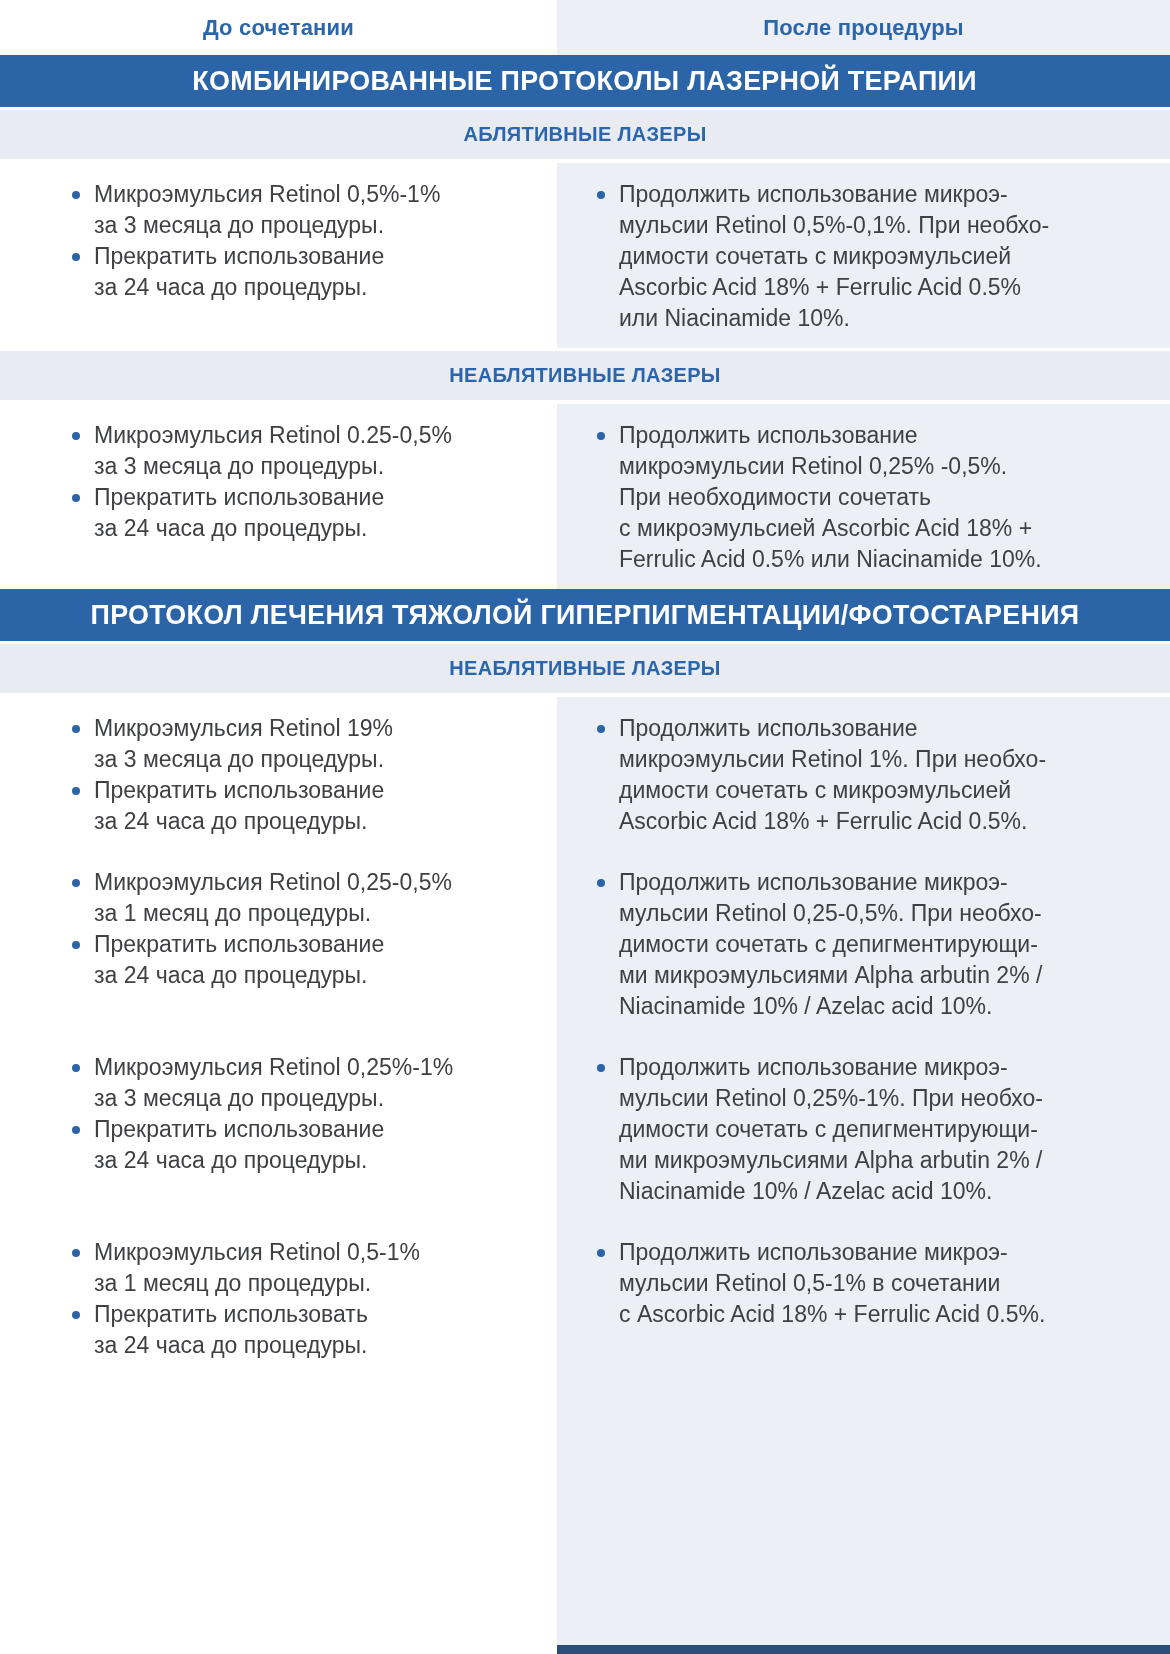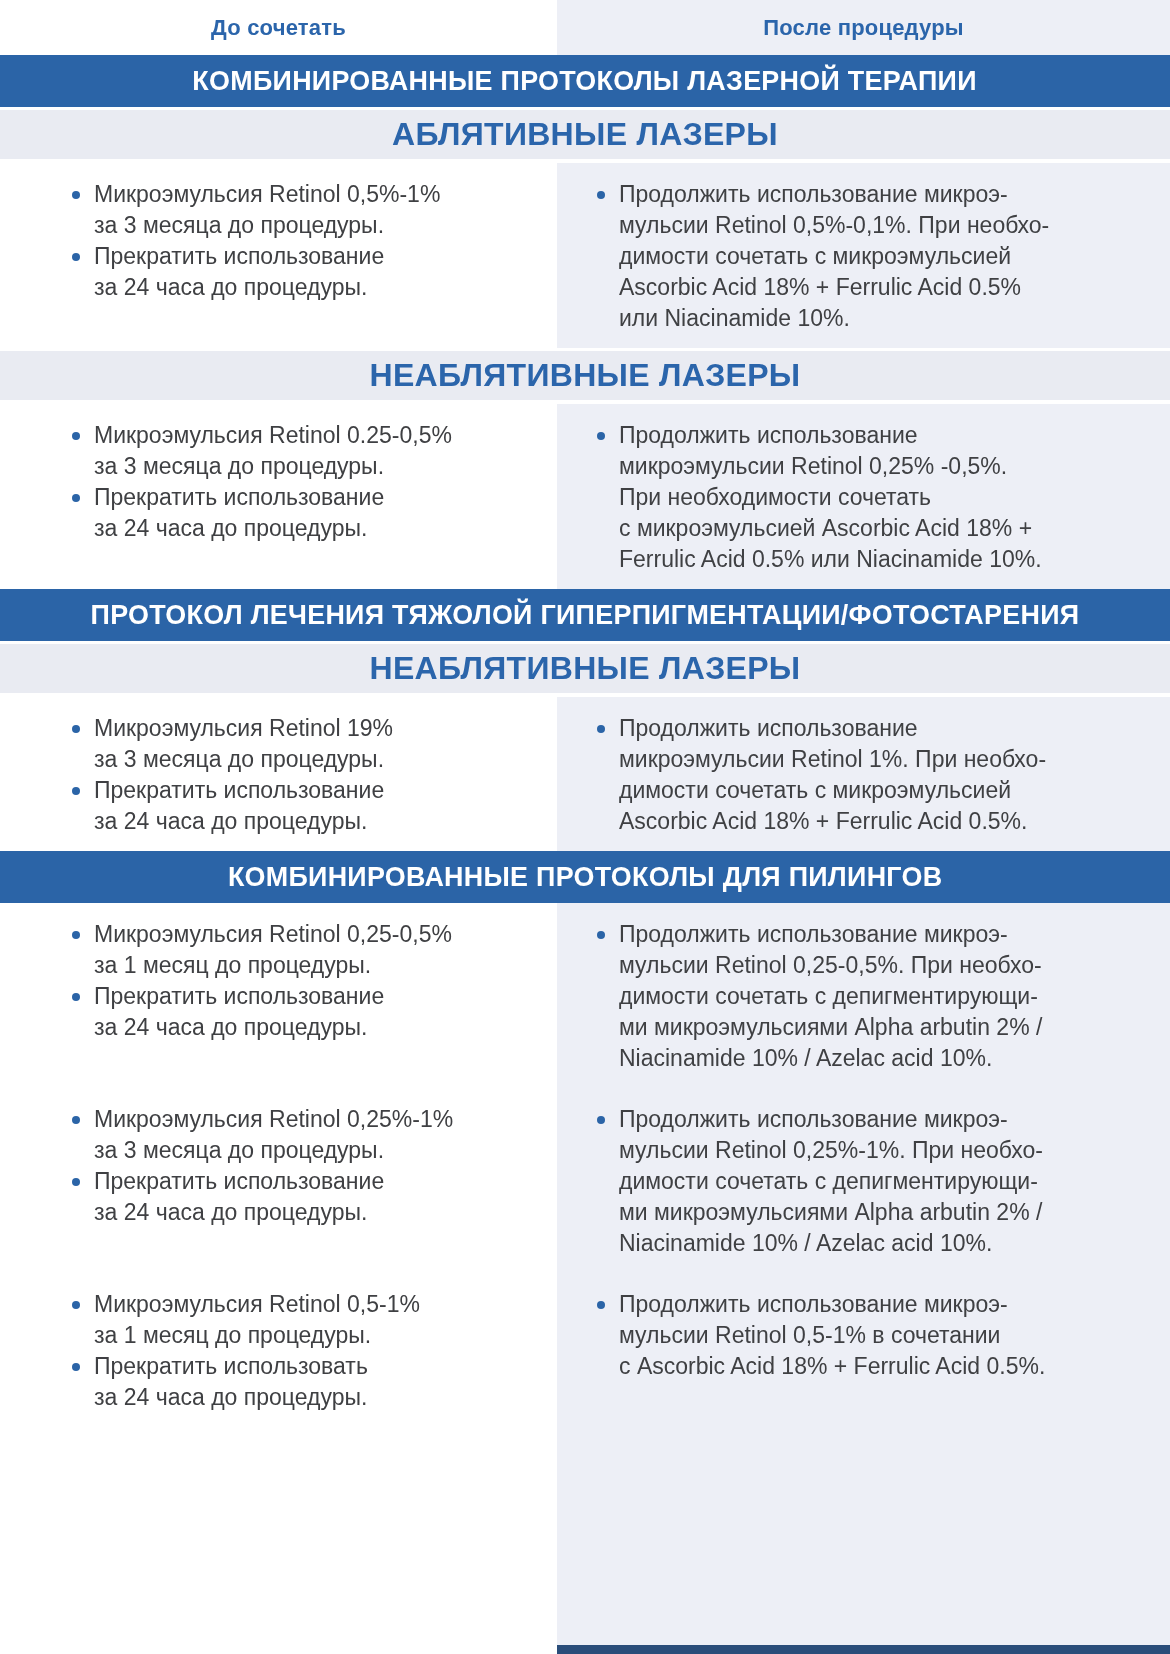--- a/index.html
+++ b/index.html
@@ -62,21 +62,21 @@
     padding:3px 0 4px;
     flex:0 0 auto;
   }
   .subband{
     height:49px;
     background:var(--subheader-bg);
     display:flex;align-items:center;justify-content:center;
   }
   .subband span{
     color:var(--heading-blue);
-    font-size:32px;
+    font-size:20px;
     font-weight:bold;
     letter-spacing:.3px;
     white-space:nowrap;
   }
   
   .content-row .cell{padding-top:16px;padding-bottom:14px;}
   .content-row .cell.before{padding-left:72px;padding-right:20px;}
   .content-row .cell.after{padding-left:40px;padding-right:19px;}
   .bullets{display:flex;flex-direction:column;}
   .bullet-item{display:flex;align-items:flex-start;}
@@ -98,21 +98,21 @@
   .strip-row{height:9px;flex:0 0 auto;}
   .strip-row .cell.after{background:var(--bottom-strip);}
 </style>
 </head>
 <body>
 
 <div class="page">
 
   <div class="row header-row">
     <div class="cell before">
-      <span class="col-head">До сочетать</span>
+      <span class="col-head">До сочетании</span>
     </div>
     <div class="cell after">
       <span class="col-head">После процедуры</span>
     </div>
   </div>
 
   <div class="banner">
     <span>КОМБИНИРОВАННЫЕ ПРОТОКОЛЫ ЛАЗЕРНОЙ ТЕРАПИИ</span>
   </div>
 
@@ -217,23 +217,20 @@
           <span class="dot"></span>
           <span class="txt">Продолжить использование
 микроэмульсии Retinol 1%. При необхо-
 димости сочетать с микроэмульсией
 Ascorbic Acid 18% + Ferrulic Acid 0.5%.</span>
         </div>
       </div>
     </div>
   </div>
 
-  <div class="banner">
-    <span>КОМБИНИРОВАННЫЕ ПРОТОКОЛЫ ДЛЯ ПИЛИНГОВ</span>
-  </div>
 
 
   <div class="row content-row">
     <div class="cell before">
       <div class="bullets">
         <div class="bullet-item">
           <span class="dot"></span>
           <span class="txt">Микроэмульсия Retinol 0,25-0,5%
 за 1 месяц до процедуры.</span>
         </div>

